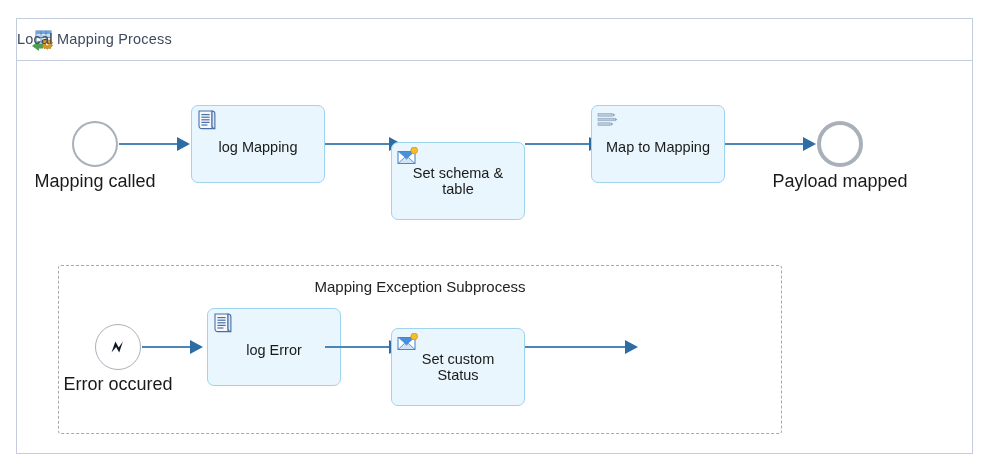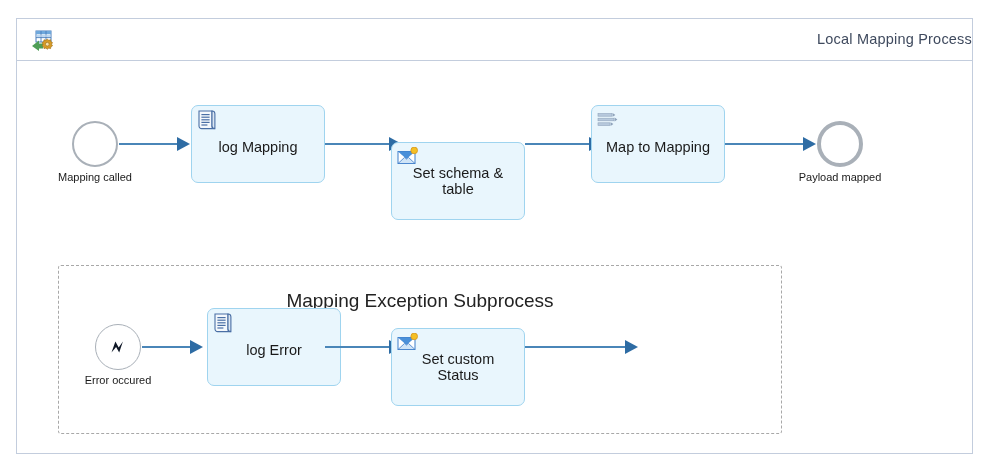--- a/index.html
+++ b/index.html
@@ -33,21 +33,21 @@
     right: 0;
     height: 42px;
     border-bottom: 1px solid #c3cddd;
     box-sizing: border-box;
   }
   #process-title {
     position: absolute;
     left: 0;
     right: 0;
     top: 12px;
-    text-align: right;
+    text-align: left;
     font-size: 14.5px;
     color: #3f4a5e;
     letter-spacing: 0.2px;
   }
 
   
   #process-icon {
     position: absolute;
     left: 14px;
     top: 11px;
@@ -124,21 +124,21 @@
     display: flex;
     align-items: center;
     justify-content: center;
   }
   .event-label {
     position: absolute;
     top: 50px;
     left: 50%;
     transform: translateX(-50%);
     white-space: nowrap;
-    font-size: 11px;
+    font-size: 18px;
     color: #1a1a1a;
   }
 
   
   .conn {
     position: absolute;
     height: 2px;
     background: #4a86b8;
   }
   .conn-head {
@@ -161,23 +161,22 @@
     border: 1.5px dashed #a8a8a8;
     border-radius: 3px;
     box-sizing: border-box;
   }
   #subprocess-title {
     position: absolute;
     left: 0;
     right: 0;
     top: 12px;
     text-align: center;
-    font-size: 19px;
+    font-size: 15px;
     color: #222222;
-    margin-top: 12px;
   }
 </style>
 </head>
 <body>
 
 <div id="process-frame">
 
   <div id="process-header">
     <span id="process-icon">
       <svg width="24" height="22" viewBox="0 0 24 22">

